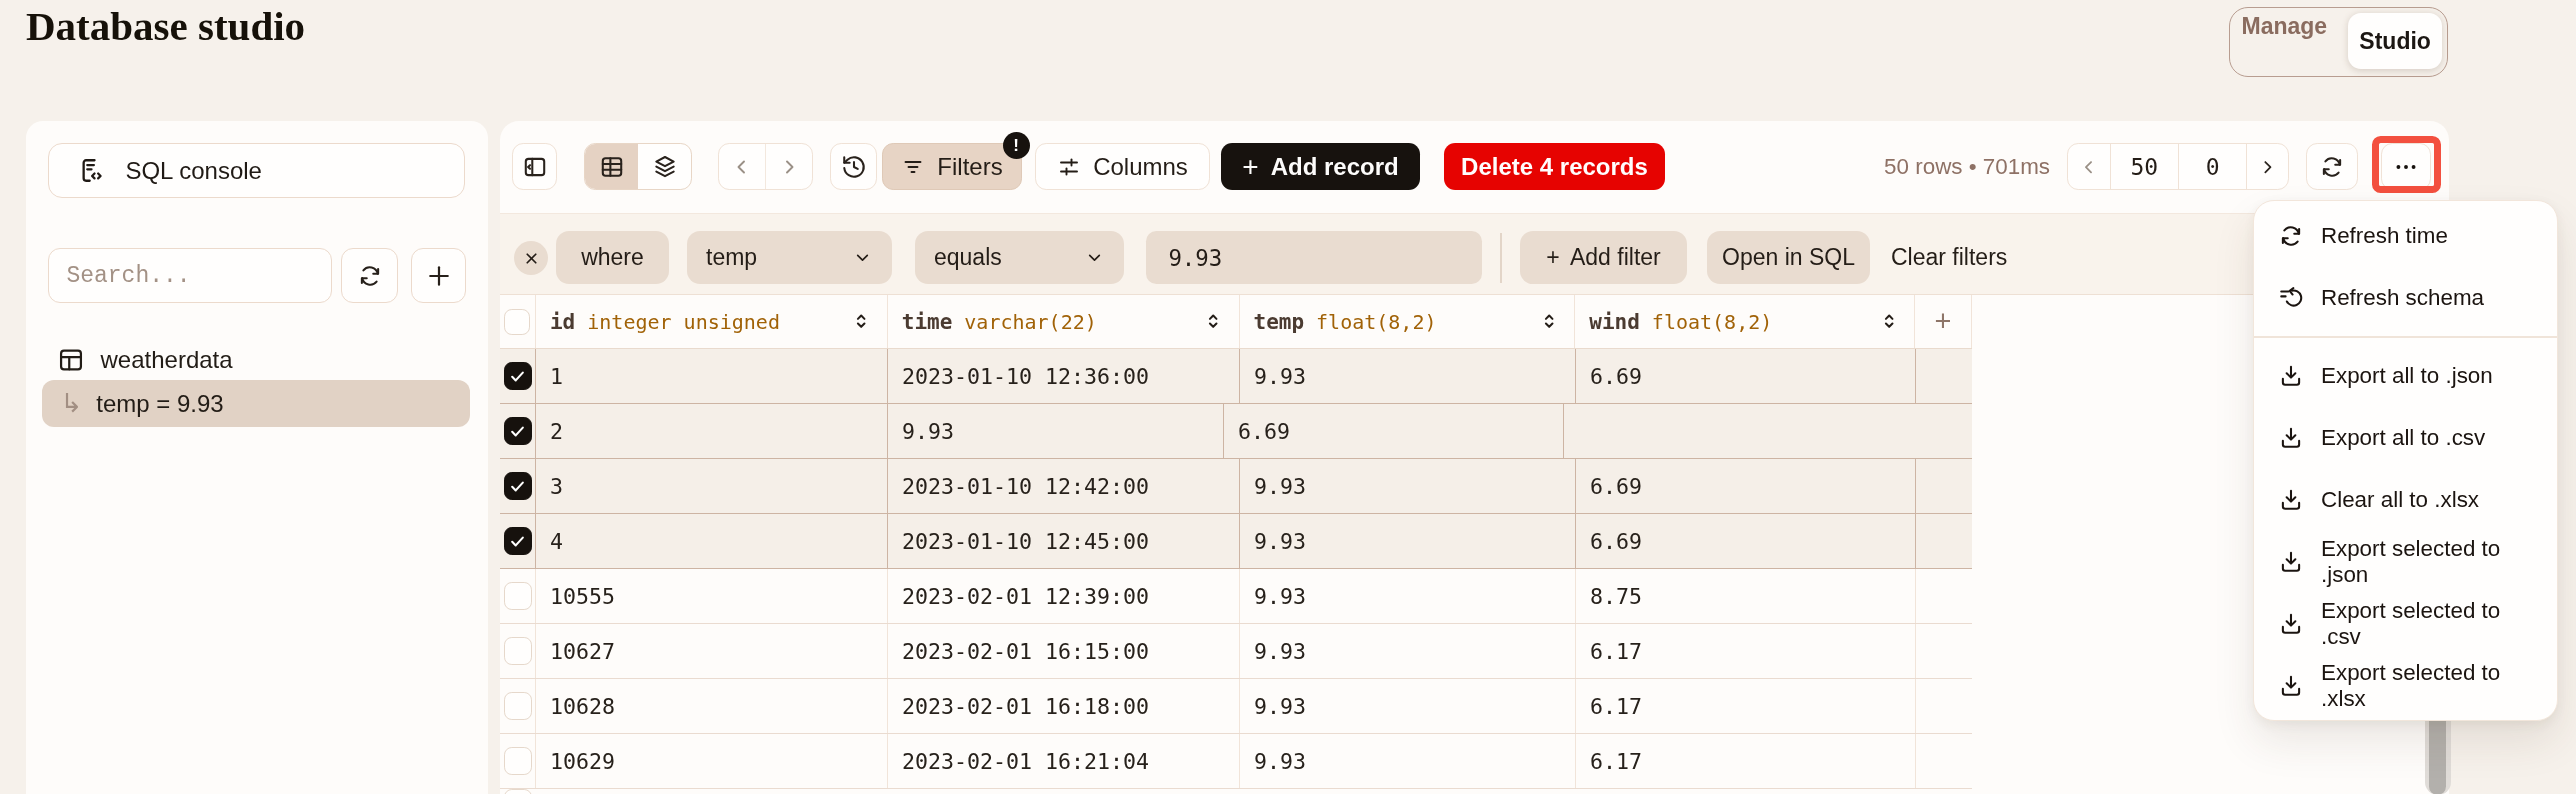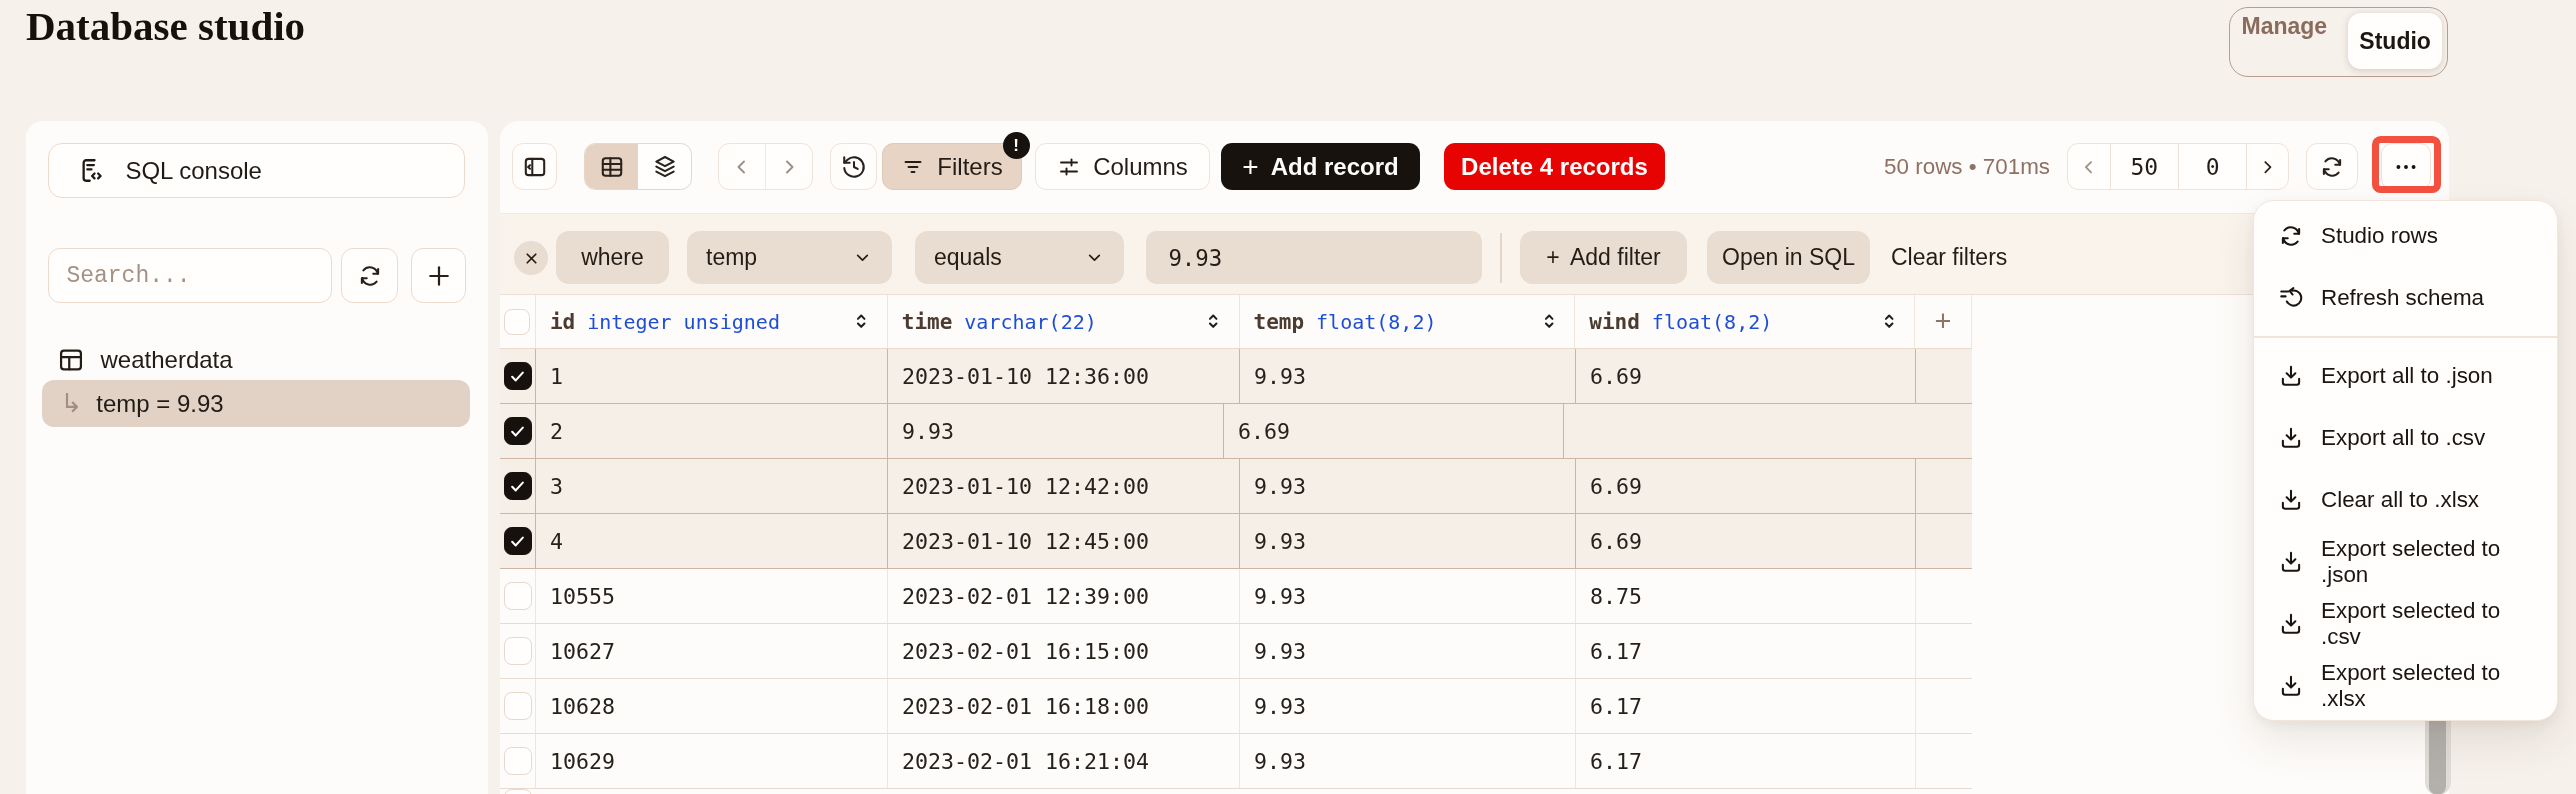--- a/index.html
+++ b/index.html
@@ -83,21 +83,21 @@
   .fb-divider { position:absolute; left:1000px; top:19px; width:1.7px; height:50px; background:#e3d5c8; }
   .fb-clear { position:absolute; left:1391px; top:17px; height:53px; line-height:53px;
     font-size:23px; font-weight:500; color:#241d17; }
 
   
   .tablewrap { position:absolute; top:174px; left:0; width:1472px; }
   .thead { display:flex; height:54px; border-bottom:1.7px solid #e9dacd; }
   .thead .hc { display:flex; align-items:center; padding:0 14px; gap:12px;
     border-right:1.7px solid #f1e4d9; }
   .hname { font-family:"DejaVu Sans Mono", monospace; font-weight:700; font-size:21px; color:#4b3b31; }
-  .htype { font-family:"DejaVu Sans Mono", monospace; font-size:20px; color:#1d4ed8; }
+  .htype { font-family:"DejaVu Sans Mono", monospace; font-size:20px; color:#a16207; }
   .hsort { margin-left:auto; color:#241d17; }
   .col-cb { width:36px; } .col-id { width:352px; } .col-time { width:352px; }
   .col-temp { width:336px; } .col-wind { width:340px; }
   .col-add { width:57px; justify-content:center; padding:0 !important;
     color:#8e7568; }
   .trow { display:flex; height:55px; background:#fefcfa; border-bottom:1.7px solid #eadbd0; }
   .trow .tc { display:flex; align-items:center; padding:0 14px;
     border-right:1.7px solid #f1e4d9; font-family:"DejaVu Sans Mono", monospace;
     font-size:21.6px; color:#27211b; }
   .trow .cbc { justify-content:center; padding:0; }
@@ -530,21 +530,21 @@
 
 <div class="menu">
   <div class="mitem">
     <span class="micon">
       <svg class="ic" width="26" height="26" viewBox="0 0 24 24">
         <path d="M19.5 5.5v4.5h-4.5"></path>
           <path d="M4.5 18.5v-4.5h4.5"></path>
         <path d="M19.2 10a7.6 7.6 0 0 0-13.3-3.2M4.8 14a7.6 7.6 0 0 0 13.3 3.2"></path>
       </svg>
     </span>
-    <span>Studio rows</span>
+    <span>Refresh time</span>
   </div>
   <div class="mitem">
     <span class="micon">
       <svg class="ic" width="26" height="26" viewBox="0 0 24 24">
         <line x1="3" y1="6" x2="9.5" y2="6"></line>
           <line x1="3" y1="10.5" x2="7" y2="10.5"></line>
         <path d="M12.8 5.2a7 7 0 1 1-4.6 10"></path>
           <polyline points="13.5,8.8 10.8,5.4 14.2,2.9"></polyline>
       </svg>
     </span>

